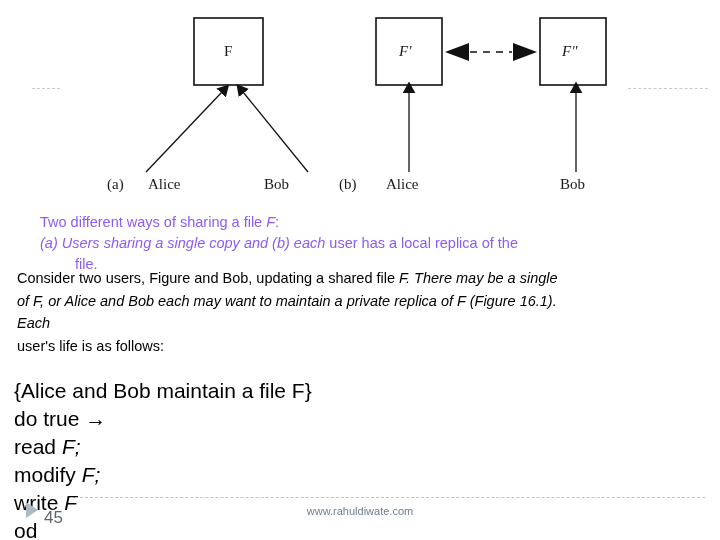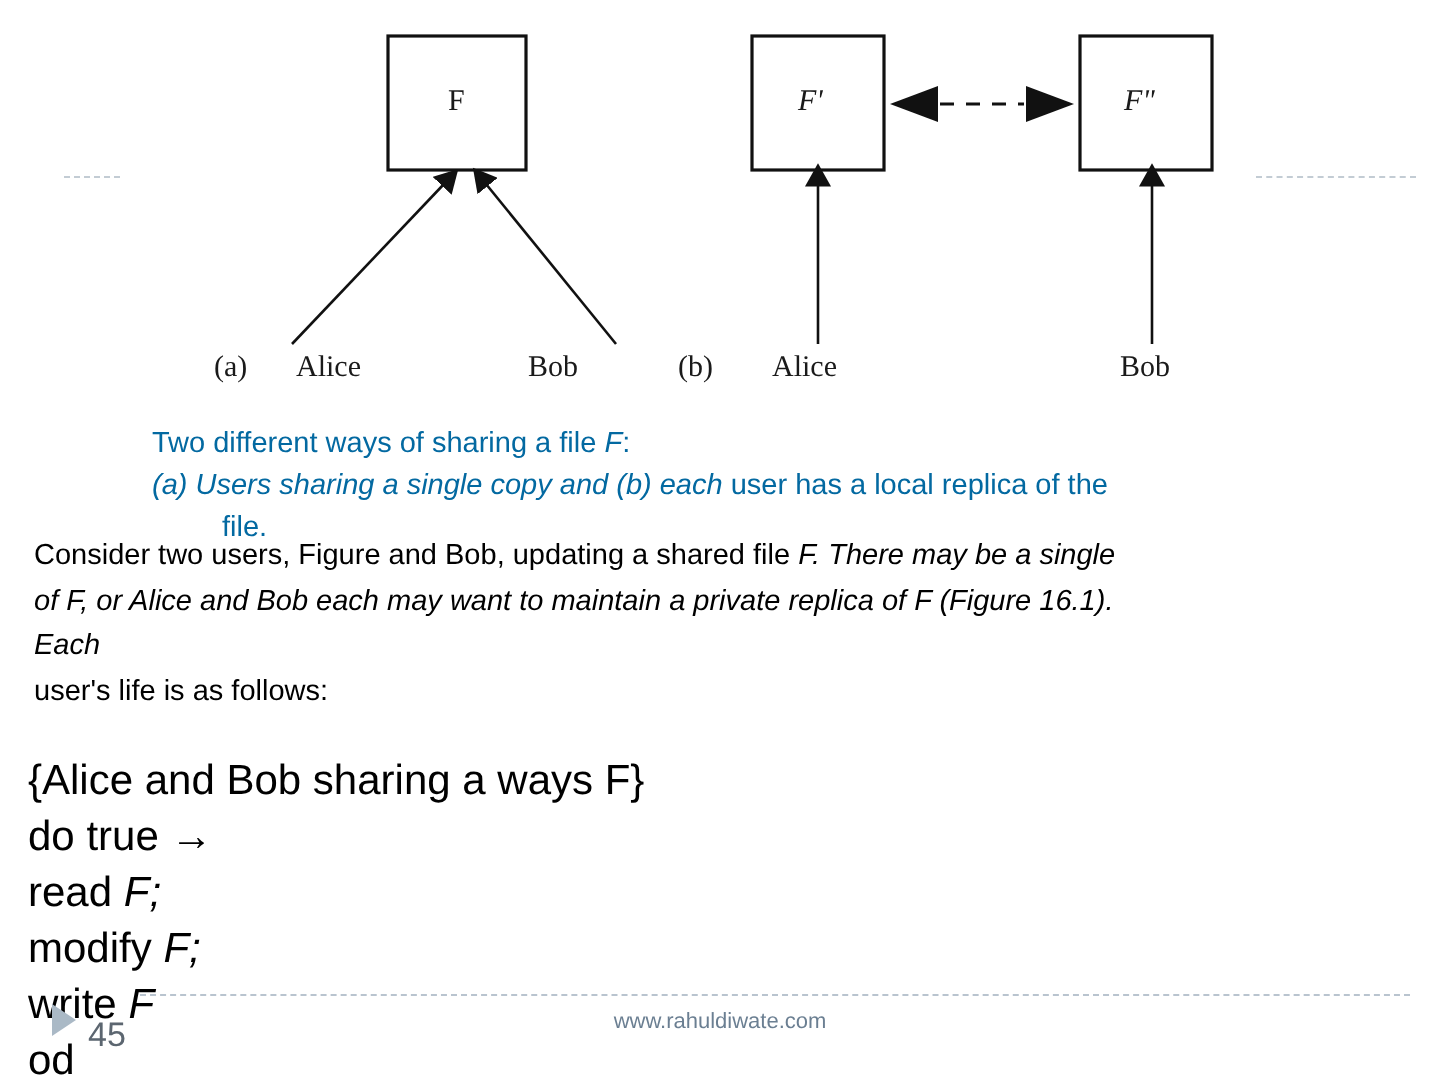--- a/index.html
+++ b/index.html
@@ -41,22 +41,21 @@
   .box-letter.italic { font-style: italic; }
 
   
   #caption {
     position: absolute;
     left: 40px;
     top: 212px;
     width: 640px;
     font-size: 14.5px;
     line-height: 21px;
-    color: #0369a1;
-    margin-left: 36px;
+    color: #8b5cf6;
   }
   #caption .cap-line-1 { display: block; }
   #caption .cap-line-2 { display: block; font-style: italic; }
   #caption .cap-line-2 .plain { font-style: normal; }
   #caption .cap-line-3 {
     position: absolute;
     left: 35px;
     top: 42px;
     font-style: normal;
   }
@@ -186,21 +185,21 @@
 </div>
 
 <div id="bodytext">
   <div><span>Consider two users, Figure and Bob, updating a shared file </span><span class="ital">F.</span><span class="ital"> There may be a single</span></div>
   <div class="ital">of F, or Alice and Bob each may want to maintain a private replica of F (Figure 16.1).</div>
   <div class="ital">Each</div>
   <div>user's life is as follows:</div>
 </div>
 
 <div id="code">
-  <div>{Alice and Bob sharing a ways F}</div>
+  <div>{Alice and Bob maintain a file F}</div>
   <div><span class="kw">do true</span><span> →</span></div>
   <div><span>read </span><span class="var">F;</span></div>
   <div><span>modify </span><span class="var">F;</span></div>
   <div><span>write </span><span class="var">F</span></div>
   <div class="kw">od</div>
 </div>
 
 <div id="footer-rule"></div>
 <div id="play-marker"></div>
 <div id="slide-number">45</div>

